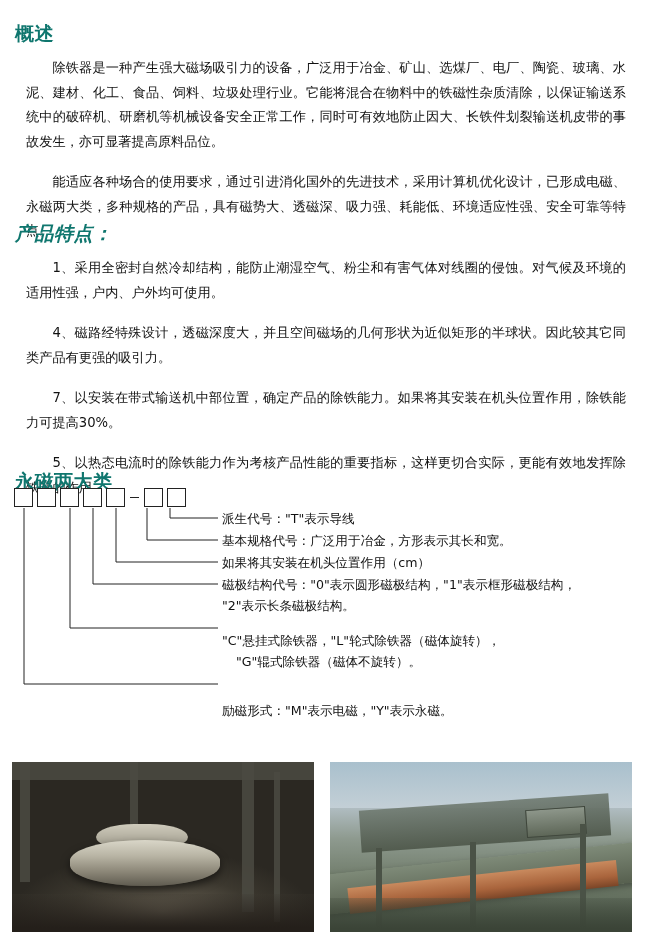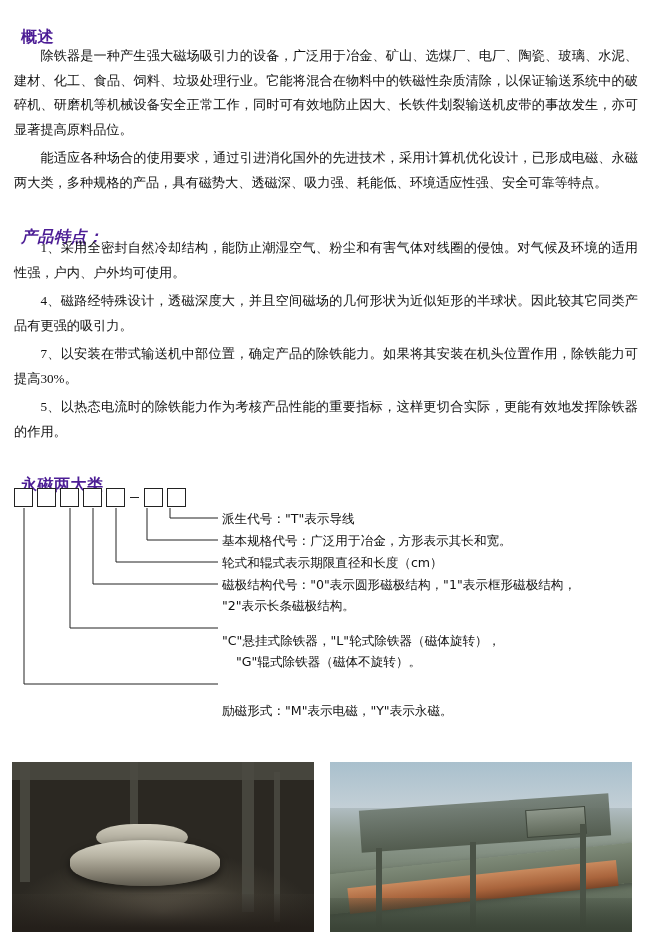--- a/index.html
+++ b/index.html
@@ -16,25 +16,25 @@
     overflow: hidden;
   }
   .page {
     position: relative;
     width: 652px;
     height: 941px;
     padding: 0;
     box-sizing: border-box;
   }
   .section-title {
-    color: #4c1d95;
-    font-size: 16px;
+    color: #0f766e;
+    font-size: 19px;
     font-weight: bold;
     letter-spacing: 0.5px;
-    margin: 13px;
+    margin: 7px;
   }
   .title-overview {
     position: absolute;
     left: 8px;
     top: 14px;
   }
   .title-features {
     position: absolute;
     left: 8px;
     top: 214px;
@@ -48,26 +48,25 @@
   .body-block {
     position: absolute;
     left: 10px;
     width: 632px;
     font-size: 13.2px;
     line-height: 24.5px;
     text-align: justify;
     color: #111;
   }
   .p {
-    margin: 4px;
+    margin: 16px;
     text-indent: 2em;
-    font-family: Liberation Serif, serif;
   }
   #overview-body { top: 40px; }
-  #features-body { top: 232px; }
+  #features-body { top: 240px; }
 
   
   .model-diagram {
     position: absolute;
     left: 0px;
     top: 488px;
     width: 652px;
     height: 230px;
   }
   .boxes {
@@ -265,21 +264,21 @@
       <path d="M147,20 L147,52 L218,52" stroke="#222" stroke-width="1" fill="none"></path>
       <path d="M116,20 L116,74 L218,74" stroke="#222" stroke-width="1" fill="none"></path>
       <path d="M93,20 L93,96 L218,96" stroke="#222" stroke-width="1" fill="none"></path>
       <path d="M70,20 L70,140 L218,140" stroke="#222" stroke-width="1" fill="none"></path>
       <path d="M24,20 L24,196 L218,196" stroke="#222" stroke-width="1" fill="none"></path>
     </svg>
 
     <div class="legend">
       <div class="legend-row" style="height:22px">派生代号："T"表示导线</div>
       <div class="legend-row" style="height:22px">基本规格代号：广泛用于冶金，方形表示其长和宽。</div>
-      <div class="legend-row" style="height:22px">轮式和辊式表示期限直径和长度（cm）</div>
+      <div class="legend-row" style="height:22px">如果将其安装在机头位置作用（cm）</div>
       <div class="legend-row wrap" style="height:44px">
         <span>磁极结构代号："0"表示圆形磁极结构，"1"表示框形磁极结构，</span>
         <span class="cont">"2"表示长条磁极结构。</span>
       </div>
       <div class="legend-row wrap" style="height:56px; padding-top:12px">
         <span>"C"悬挂式除铁器，"L"轮式除铁器（磁体旋转），</span>
         <span class="cont" style="padding-left:14px">"G"辊式除铁器（磁体不旋转）。</span>
       </div>
       <div class="legend-row" style="padding-top:14px">励磁形式："M"表示电磁，"Y"表示永磁。</div>
     </div>

